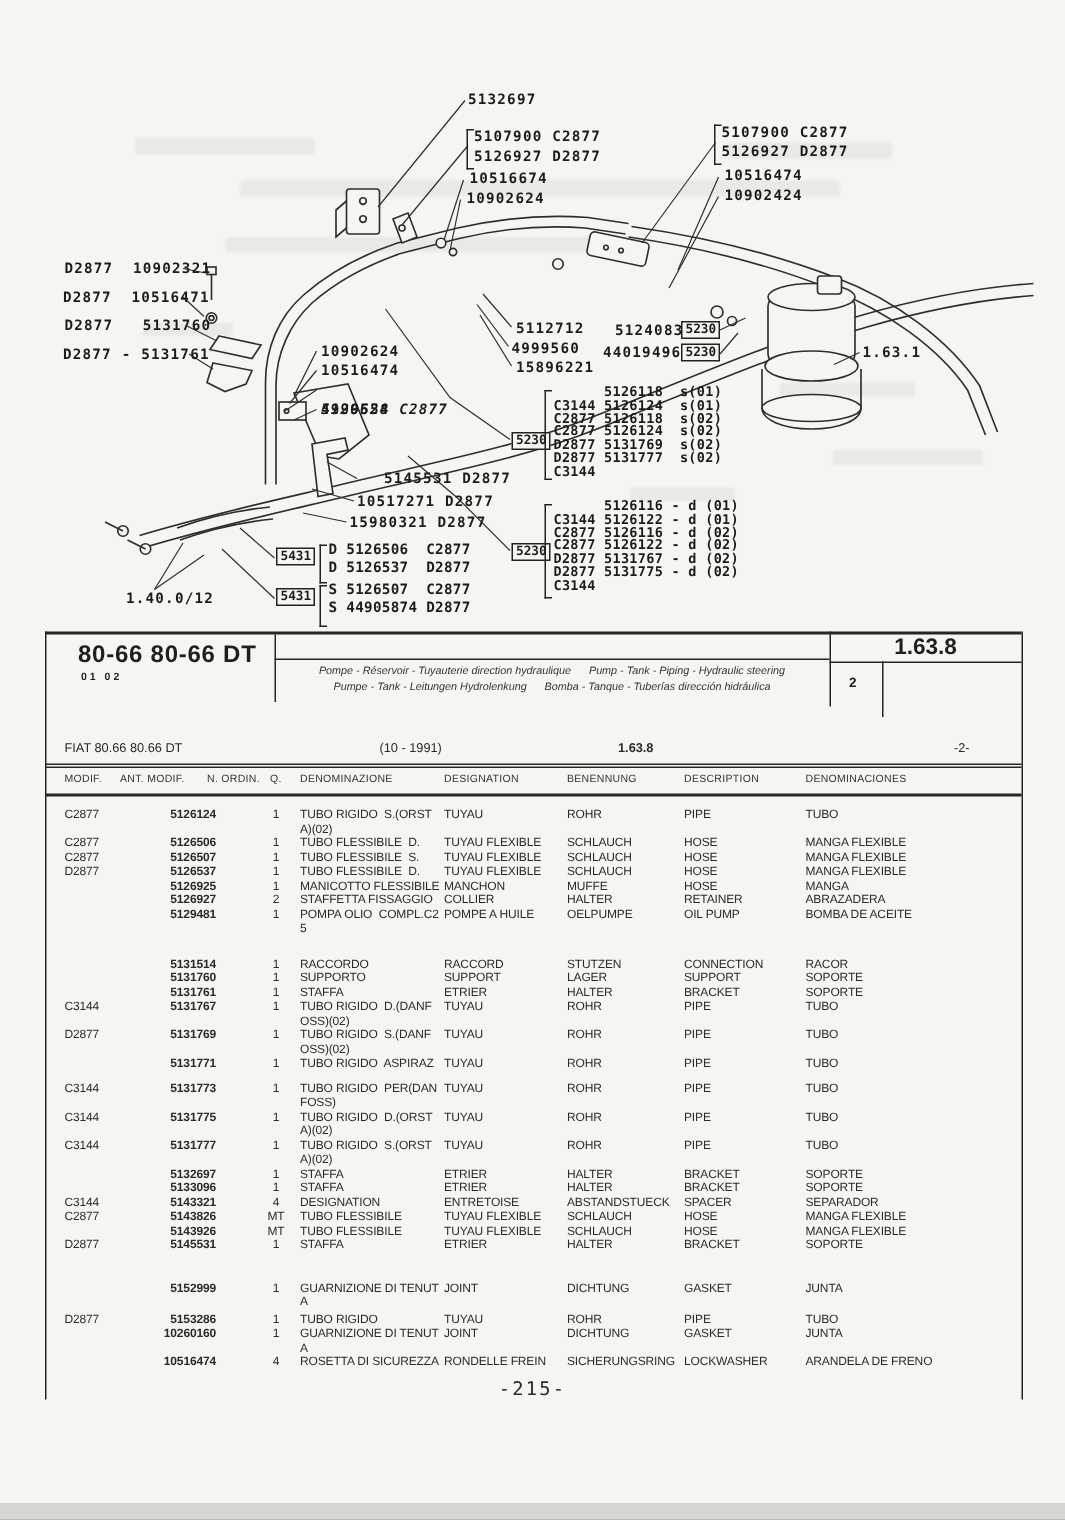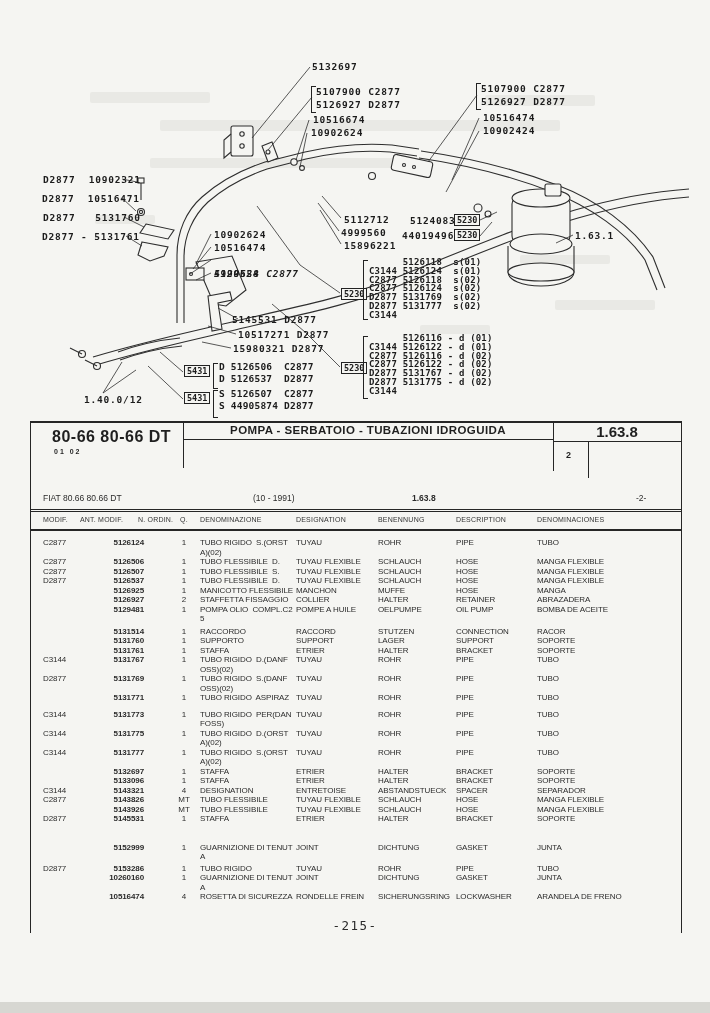--- a/index.html
+++ b/index.html
@@ -168,21 +168,21 @@
       <div class="dg-label" style="left: 214px; top: 229px;">10902624</div>
       <div class="dg-label" style="left: 214px; top: 242px;">10516474</div>
       <div class="dg-label" style="left: 214px; top: 255px; margin-top: 13px;">4999554</div>
       <div class="dg-label" style="left: 214px; top: 268px; font-style: italic;">5120628 C2877</div>
       <div class="dg-label" style="left: 344px; top: 214px;">5112712</div>
       <div class="dg-label" style="left: 341px; top: 227px;">4999560</div>
       <div class="dg-label" style="left: 344px; top: 240px;">15896221</div>
       <div class="dg-label" style="left: 410px; top: 215px;">5124083</div>
       <div class="dg-label" style="left: 402px; top: 230px;">44019496</div>
       <div class="dg-label" style="left: 575px; top: 230px;">1.63.1</div>
-      <div class="dg-label" style="left: 232px; top: 314px;">5145531 D2877</div>
+      <div class="dg-label" style="left: 256px; top: 314px;">5145531 D2877</div>
       <div class="dg-label" style="left: 238px; top: 329px;">10517271 D2877</div>
       <div class="dg-label" style="left: 233px; top: 343px;">15980321 D2877</div>
       <div class="dg-label" style="left: 84px; top: 394px;">1.40.0/12</div>
       <div class="dg-box" style="left: 454px; top: 214px;">5230</div>
       <div class="dg-box" style="left: 454px; top: 229px;">5230</div>
       <div class="dg-box" style="left: 341px; top: 288px;">5230</div>
       <div class="dg-box" style="left: 341px; top: 362px;">5230</div>
       <div class="dg-box" style="left: 184px; top: 365px;">5431</div>
       <div class="dg-box" style="left: 184px; top: 392px;">5431</div>
     </div>
@@ -215,21 +215,22 @@
 
   <div class="hr" style="left:30px;top:421px;width:651px;height:2px"></div>
   <div class="vr" style="left:183px;top:423px;height:45px"></div>
   <div class="vr" style="left:553px;top:421px;height:50px"></div>
   <div class="hr" style="left:183px;top:439px;width:370px"></div>
   <div class="hr" style="left:553px;top:441px;width:128px"></div>
   <div class="vr" style="left:588px;top:441px;height:37px"></div>
 
   <div class="model">80-66 80-66 DT</div>
   <div class="model-sub">01  02</div>
-  <div class="band-title">POMPA - SERBATOIO - TUBAZIONI IDROGUIDA</div>
+  <div class="band-sub" style="top:442px">Pompe - Réservoir - Tuyauterie direction hydraulique      Pump - Tank - Piping - Hydraulic steering</div>
+  <div class="band-sub" style="top:453px">Pumpe - Tank - Leitungen Hydrolenkung      Bomba - Tanque - Tuberías dirección hidráulica</div>
   <div class="code">1.63.8</div>
   <div class="sheet">2</div>
 
   <div class="vr" style="left:30px;top:421px;height:512px"></div>
   <div class="vr" style="left:681px;top:421px;height:512px"></div>
 
   <div class="meta" style="left:43px">FIAT 80.66 80.66 DT</div>
   <div class="meta" style="left:253px">(10 - 1991)</div>
   <div class="meta" style="left:412px;font-weight:bold">1.63.8</div>
   <div class="meta" style="left:636px">-2-</div>
@@ -310,21 +311,21 @@
       </div>
       <div class="t-row" style="height: 19px;">
         <span class="c-n">5129481</span>
         <span class="c-q">1</span>
         <span class="c-d"><div>POMPA OLIO  COMPL.C2</div><div>5</div></span>
         <span class="c-fr">POMPE A HUILE</span>
         <span class="c-de">OELPUMPE</span>
         <span class="c-en">OIL PUMP</span>
         <span class="c-es">BOMBA DE ACEITE</span>
       </div>
-      <div class="t-row" style="height: 9.5px; margin-top: 3px;">
+      <div class="t-row" style="height: 9.5px; margin-top: 14px;">
         <span class="c-n">5131514</span>
         <span class="c-q">1</span>
         <span class="c-d"><div>RACCORDO</div></span>
         <span class="c-fr">RACCORD</span>
         <span class="c-de">STUTZEN</span>
         <span class="c-en">CONNECTION</span>
         <span class="c-es">RACOR</span>
       </div>
       <div class="t-row" style="height: 9.5px;">
         <span class="c-n">5131760</span>

